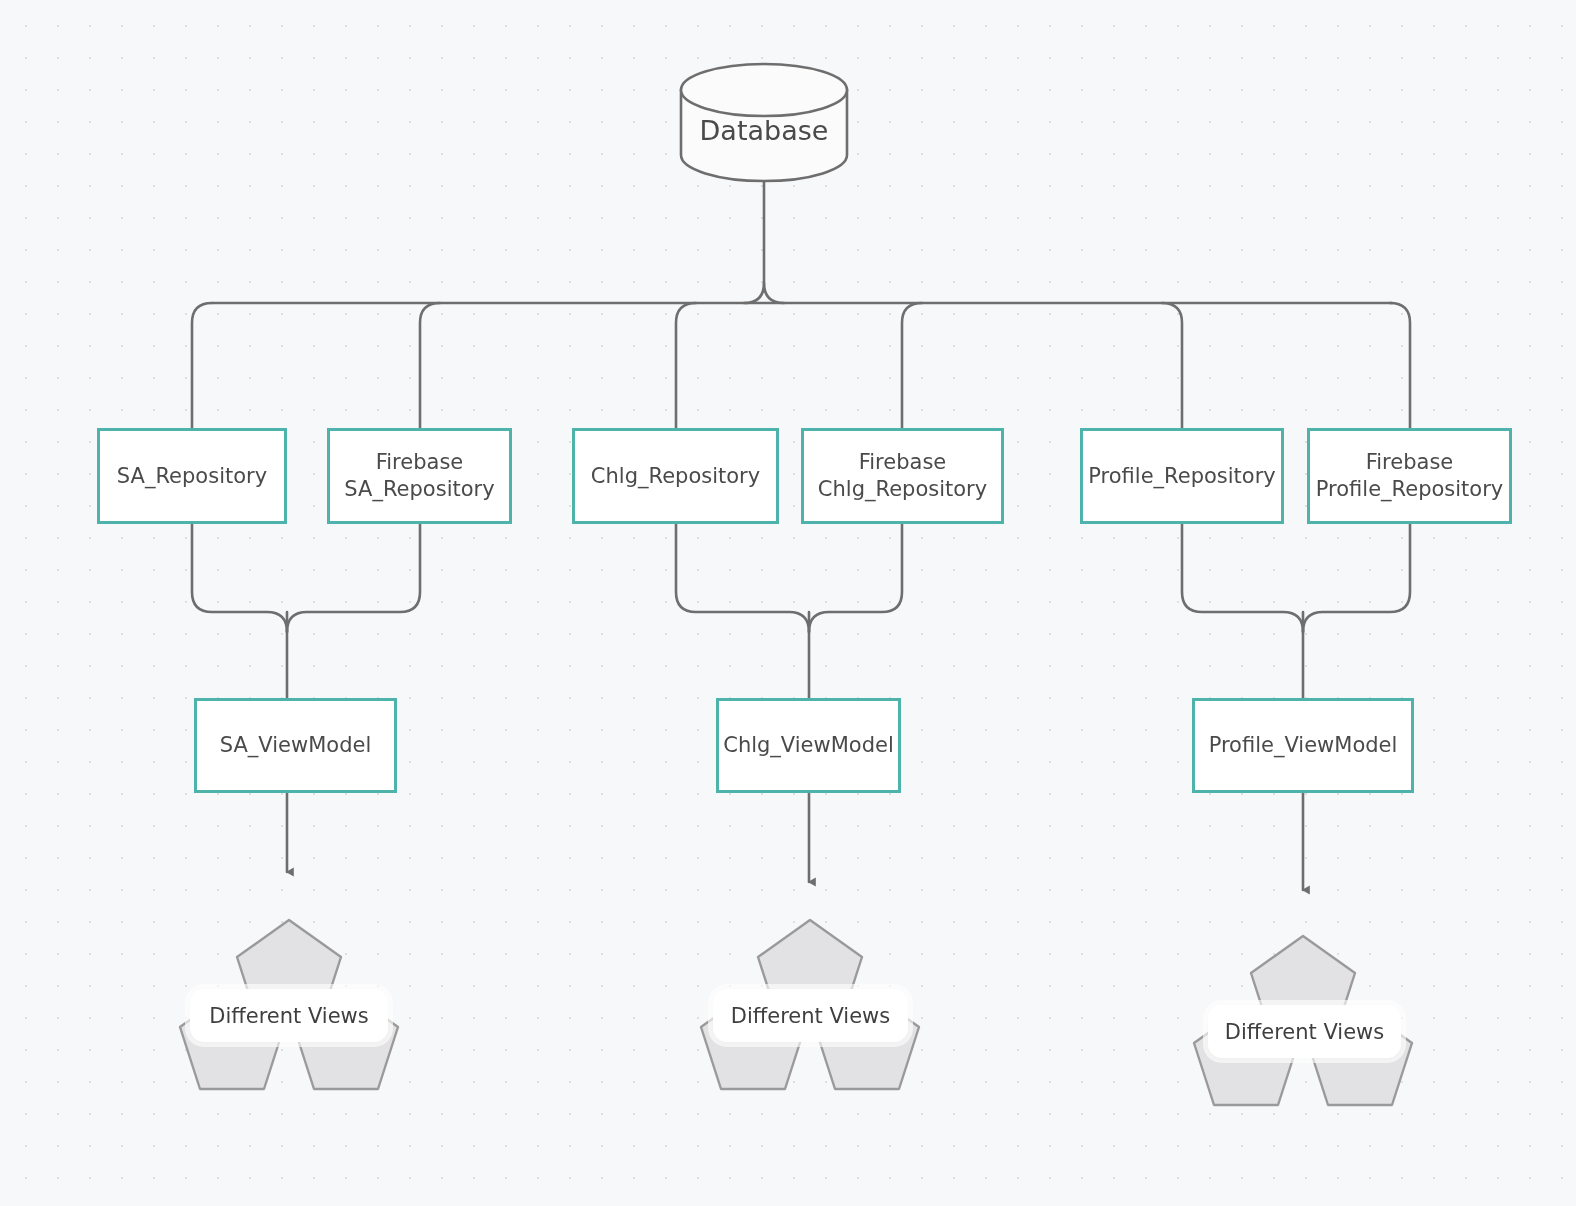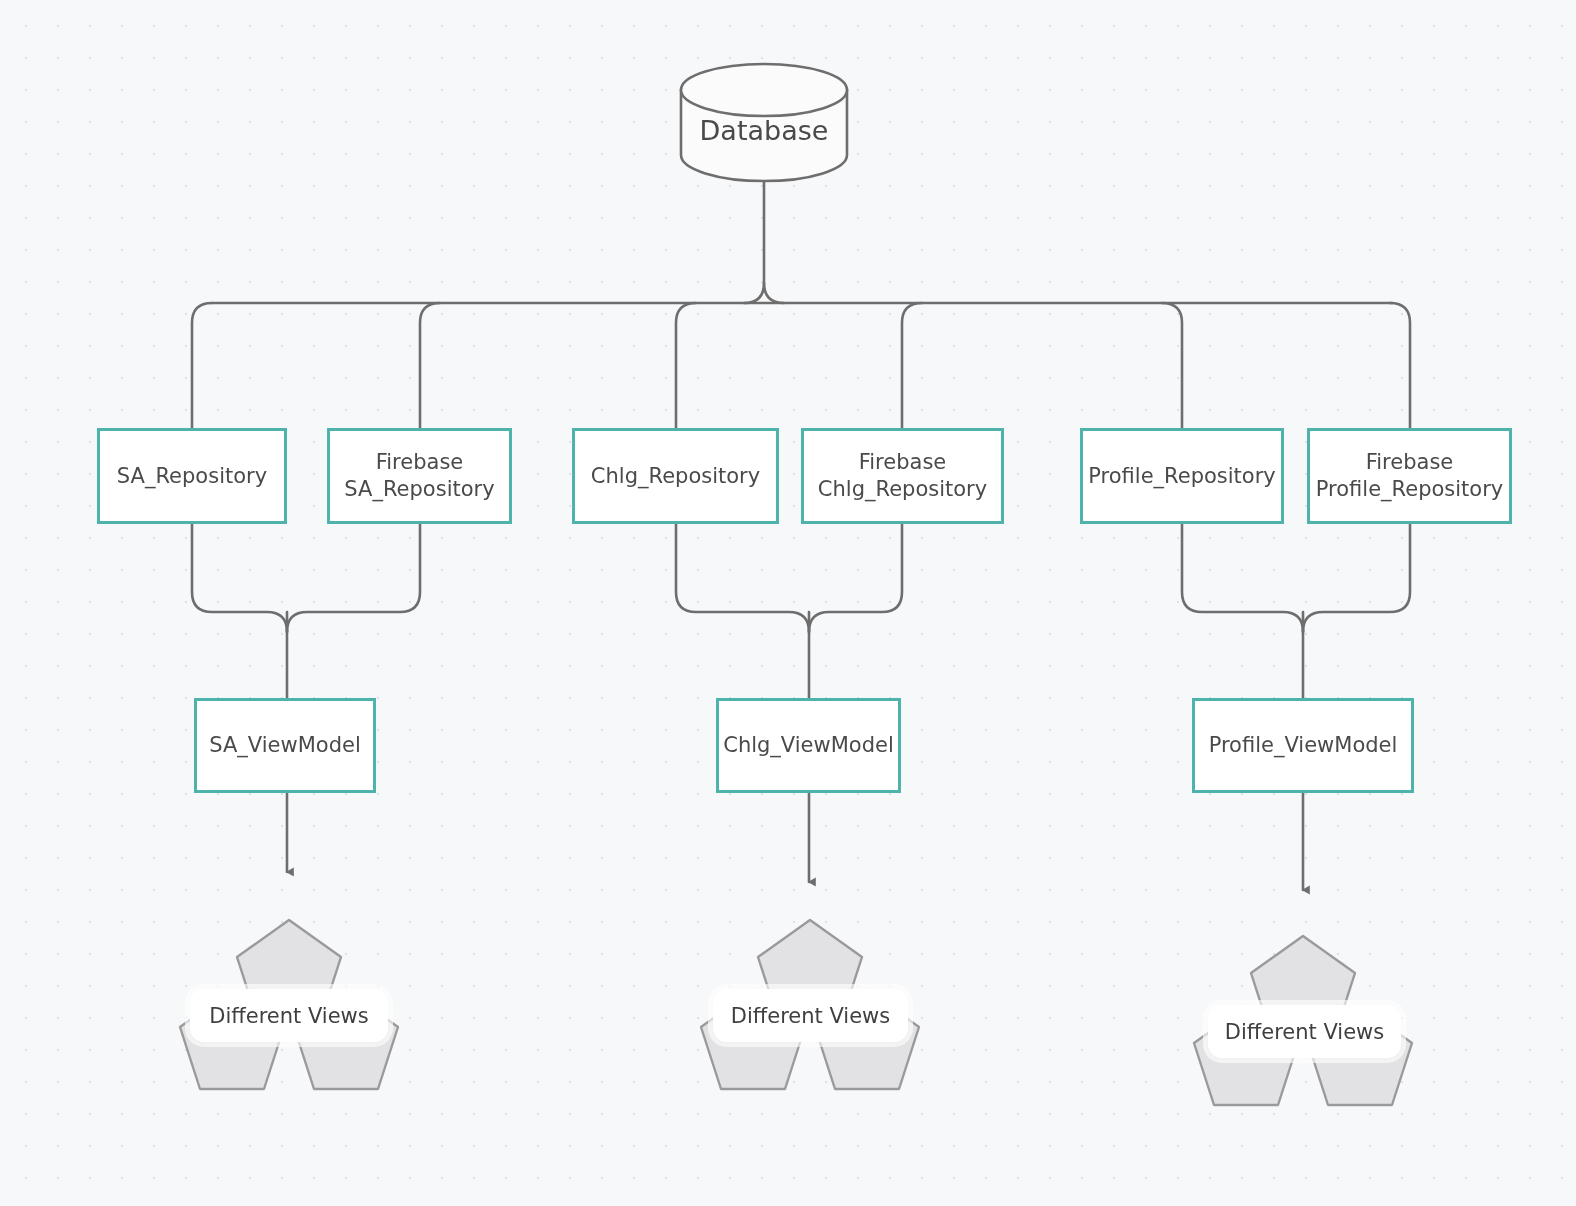--- a/index.html
+++ b/index.html
@@ -116,21 +116,21 @@
   <div class="node boxnode" style="left:97px; top:428px; width:190px; height:96px;">SA_Repository</div>
   <div class="node boxnode" style="left:327px; top:428px; width:185px; height:96px;">Firebase
 SA_Repository</div>
   <div class="node boxnode" style="left:572px; top:428px; width:207px; height:96px;">Chlg_Repository</div>
   <div class="node boxnode" style="left:801px; top:428px; width:203px; height:96px;">Firebase
 Chlg_Repository</div>
   <div class="node boxnode" style="left:1080px; top:428px; width:204px; height:96px;">Profile_Repository</div>
   <div class="node boxnode" style="left:1307px; top:428px; width:205px; height:96px;">Firebase
 Profile_Repository</div>
 
-  <div class="node boxnode" style="left:194px; top:698px; width:182px; height:95px;">SA_ViewModel</div>
+  <div class="node boxnode" style="left:194px; top:698px; width:203px; height:95px;">SA_ViewModel</div>
   <div class="node boxnode" style="left:716px; top:698px; width:185px; height:95px;">Chlg_ViewModel</div>
   <div class="node boxnode" style="left:1192px; top:698px; width:222px; height:95px;">Profile_ViewModel</div>
 
   <div class="views-label" style="left:190px; top:989px; width:198px; height:53px;">Different Views</div>
   <div class="views-label" style="left:713px; top:989px; width:195px; height:53px;">Different Views</div>
   <div class="views-label" style="left:1208px; top:1005px; width:193px; height:53px;">Different Views</div>
 
 </div>
 
 </body></html>

